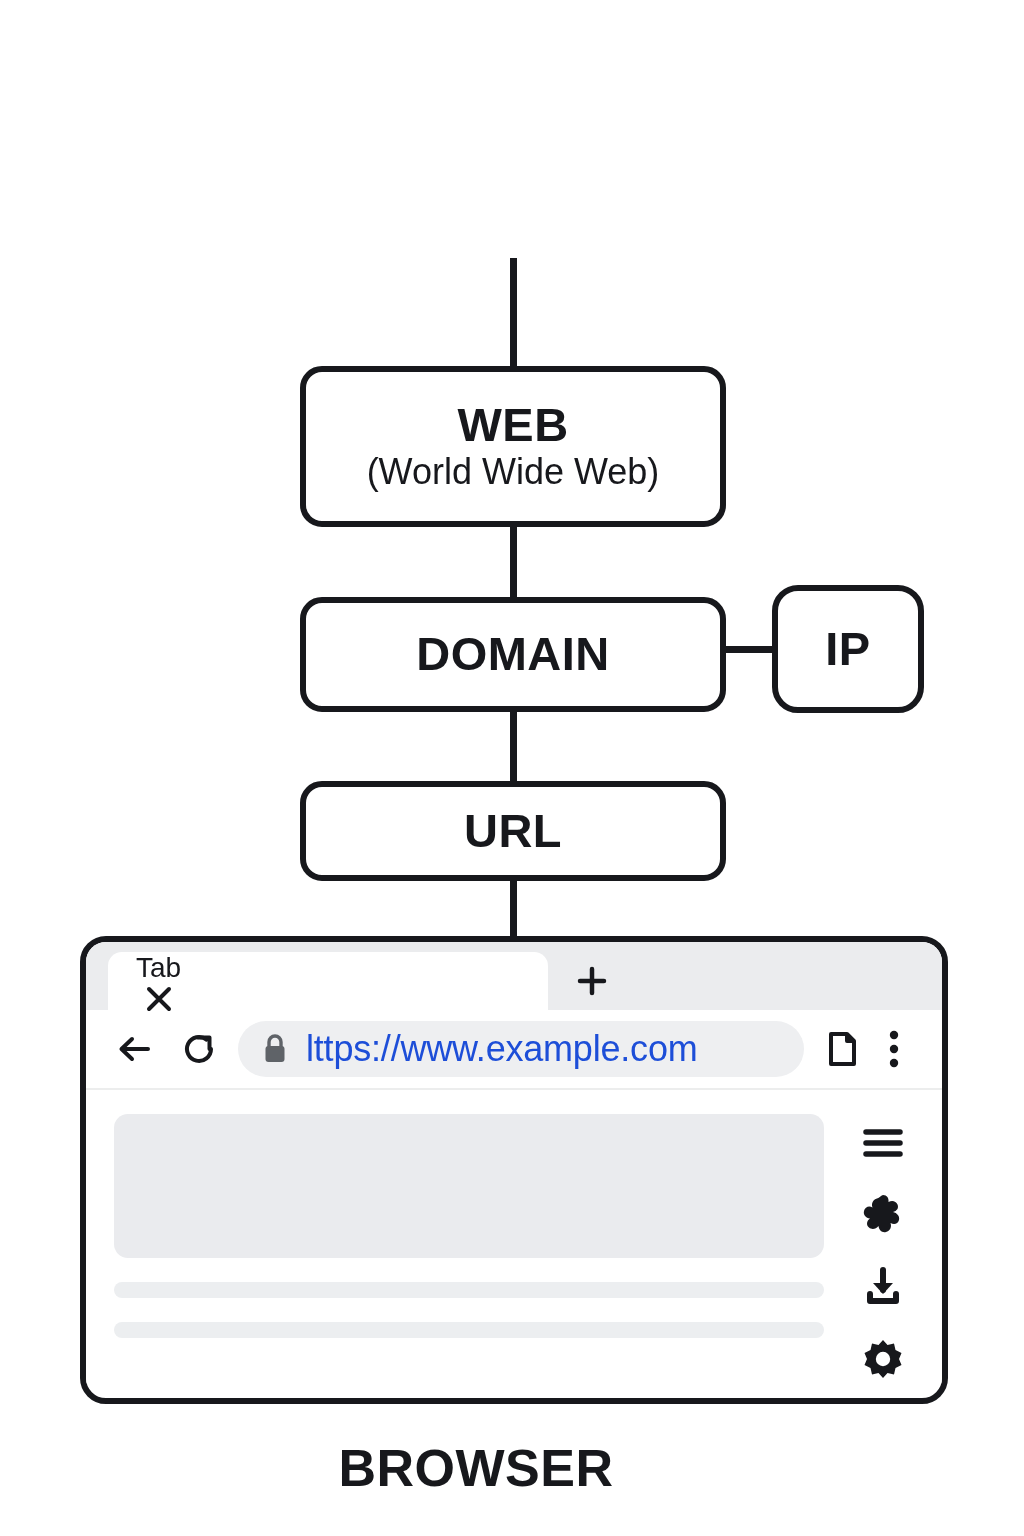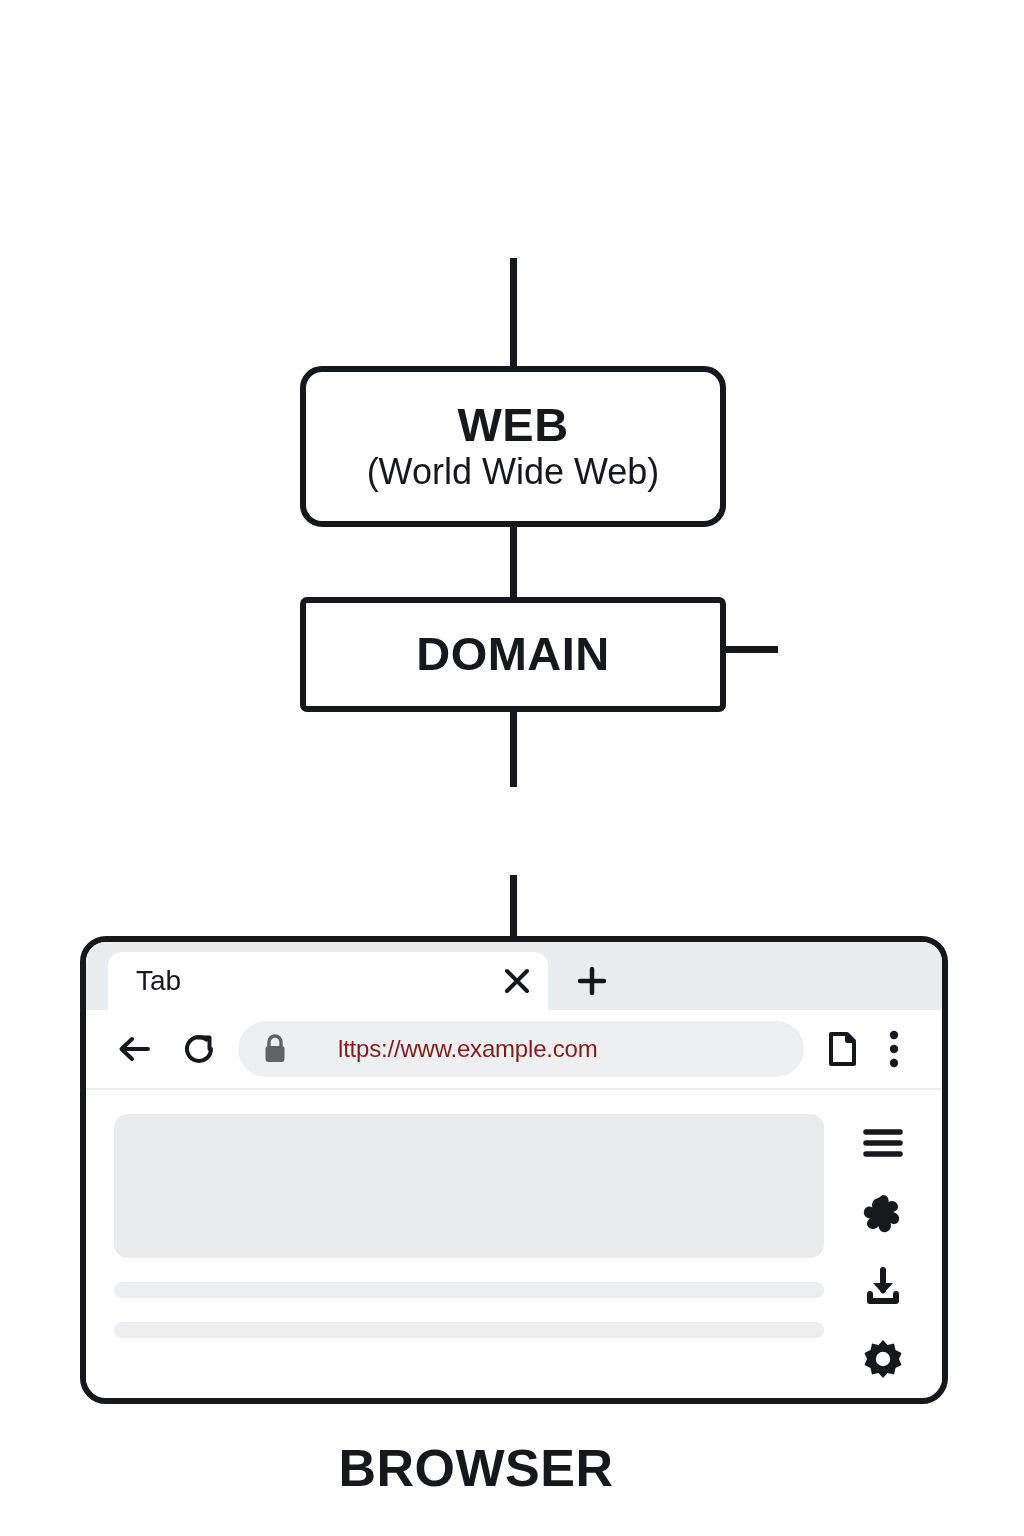--- a/index.html
+++ b/index.html
@@ -74,21 +74,21 @@
   }
   .node-sub {
     font-size: 36px;
     font-weight: 400;
     line-height: 1.12;
     color: #17181c;
     margin-top: 2px;
   }
 
   #box-web    { left: 300px; top: 366px; width: 426px; height: 161px; }
-  #box-domain { left: 300px; top: 597px; width: 426px; height: 115px; border-radius: 7px; }
+  #box-domain { left: 300px; top: 597px; width: 426px; height: 115px; }
   #box-ip     { left: 772px; top: 585px; width: 152px; height: 128px; border-radius: 26px; }
   #box-url    { left: 300px; top: 781px; width: 426px; height: 100px; }
 
   #box-ip .node-title { font-size: 47px; }
 
   
   #browser {
     position: absolute;
     left: 80px;
     top: 936px;
@@ -111,23 +111,23 @@
     align-items: flex-end;
   }
   .tab-active {
     position: relative;
     margin-left: 22px;
     width: 440px;
     height: 58px;
     background: #ffffff;
     border-radius: 14px 14px 0 0;
     display: flex;
-    align-items: center;
     box-sizing: border-box;
     padding: 0 0 0 28px;
+    flex-direction: column;
   }
   .tab-title {
     font-size: 28px;
     font-weight: 400;
     color: #17181c;
     flex: 1;
   }
   .tab-close {
     width: 46px;
     height: 46px;
@@ -187,28 +187,27 @@
   .lock-ico {
     width: 30px;
     height: 34px;
     flex: 0 0 auto;
     margin-right: 16px;
     display: flex;
     align-items: center;
     justify-content: center;
   }
   .omnibox-text {
-    font-size: 24px;
+    font-size: 36px;
     font-weight: 400;
-    color: #7f1d1d;
+    color: #1d4ed8;
     white-space: nowrap;
     overflow: hidden;
     text-overflow: clip;
     letter-spacing: -0.2px;
-    margin-left: 32px;
   }
 
   
   .content {
     position: relative;
     height: 294px;
     background: #ffffff;
     display: flex;
     padding: 24px 0 0 0;
     box-sizing: border-box;
@@ -283,21 +282,27 @@
 
   <div class="node-box" id="box-web">
     <div class="node-title">WEB</div>
     <div class="node-sub">(World Wide Web)</div>
   </div>
 
   <div class="node-box" id="box-domain">
     <div class="node-title">DOMAIN</div>
   </div>
 
-
+  <div class="node-box" id="box-ip">
+    <div class="node-title">IP</div>
+  </div>
+
+  <div class="node-box" id="box-url">
+    <div class="node-title">URL</div>
+  </div>
 
   <div id="browser">
 
     <div class="tabstrip">
       <div class="tab-active">
         <span class="tab-title">Tab</span>
         <span class="tab-close">
           <svg width="30" height="30" viewBox="0 0 30 30" aria-hidden="true">
             <path d="M5,5 L25,25 M25,5 L5,25" stroke="#17181c" stroke-width="4" stroke-linecap="round" fill="none"></path>
           </svg>

